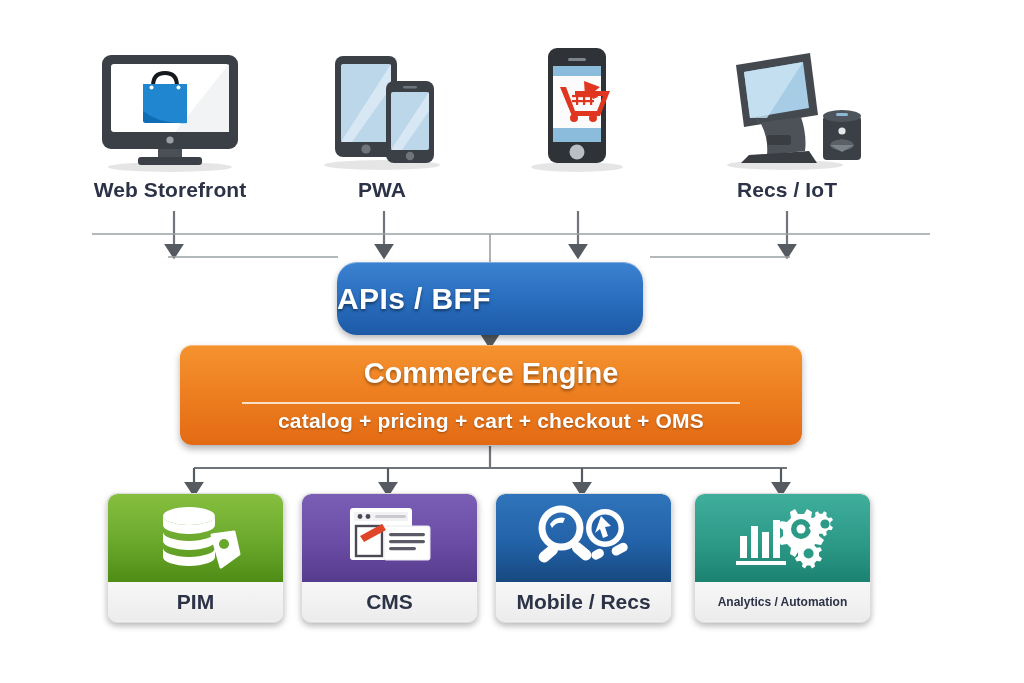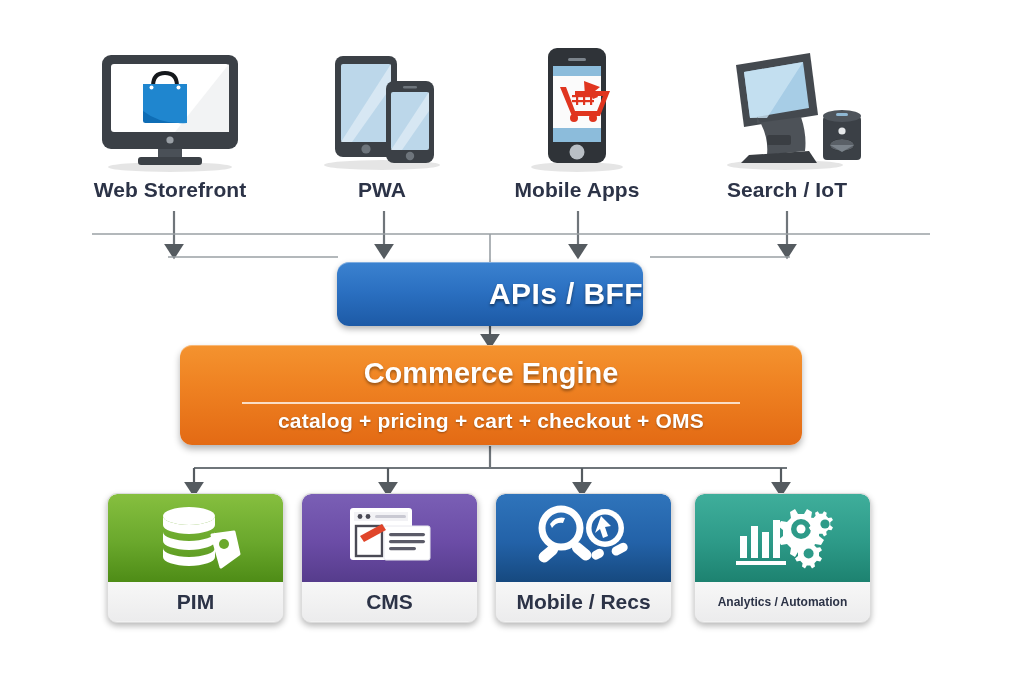--- a/index.html
+++ b/index.html
@@ -17,25 +17,25 @@
     font-size:21px;font-weight:bold;color:#2c3347;
     letter-spacing:.1px;white-space:nowrap;
   }
   .ch0{left:80px;top:35px;}
   .ch1{left:292px;top:35px;text-align:center;}
   .ch2{left:487px;top:35px;}
   .ch3{left:697px;top:35px;}
 
   
   .apibox{
-    position:absolute;left:337px;top:254px;width:306px;height:64px;
-    border-radius:12px;
+    position:absolute;left:337px;top:254px;width:306px;height:73px;
+    border-radius:20px;
     background:linear-gradient(180deg,#3b82d0 0%,#2a6fc0 48%,#1d5aa6 100%);
     box-shadow:0 3px 6px rgba(0,0,0,.30), inset 0 1px 0 rgba(255,255,255,.35);
-    display:flex;align-items:center;justify-content:flex-end;
+    display:flex;align-items:center;justify-content:flex-start;
   }
   .apibox .txt{
     font-size:30px;font-weight:bold;color:#ffffff;letter-spacing:.4px;
     text-shadow:0 2px 3px rgba(0,0,0,.45);
   }
   .engine{
     position:absolute;left:180px;top:337px;width:622px;height:100px;
     border-radius:12px;
     background:linear-gradient(180deg,#f4932f 0%,#ef8222 40%,#e36a14 100%);
     box-shadow:0 4px 7px rgba(0,0,0,.30), inset 0 1px 0 rgba(255,255,255,.35);
@@ -167,21 +167,20 @@
         </g>
         <g fill="#e0351f">
           <rect x="85" y="52" width="22" height="2.2"></rect>
           <rect x="85" y="57" width="22" height="2.2"></rect>
           <rect x="89" y="48" width="2.2" height="14"></rect>
           <rect x="96" y="48" width="2.2" height="14"></rect>
           <rect x="103" y="48" width="2.2" height="14"></rect>
         </g>
       </svg>
     </div>
-    <div class="clabel">Mobile Apps</div>
   </div>
 
   <div class="channel ch3">
     <div class="art">
       <svg width="180" height="135" viewBox="0 0 180 135">
         <ellipse cx="88" cy="122" rx="58" ry="5" fill="#000" opacity=".10"></ellipse>
         <path d="M39 22 L113 10 L121 72 L47 84 Z" fill="#44494f"></path>
         <path d="M47 29 L106 19 L112 65 L53 75 Z" fill="#a7cde6"></path>
         <path d="M47 29 L106 19 L70 75 L53 75 Z" fill="#cbe3f3" opacity=".8"></path>
         <path d="M60 80 L104 74 q6 18 4 34 l-38 4 q2 -20 -10 -38 z" fill="#4d5258"></path>
@@ -191,21 +190,21 @@
           <rect x="126" y="73" width="38" height="44" rx="4" fill="#3b4046"></rect>
           <ellipse cx="145" cy="73" rx="19" ry="6" fill="#4e545b"></ellipse>
           <rect x="139" y="70" width="12" height="3" rx="1.5" fill="#8fb8d4"></rect>
           <circle cx="145" cy="88" r="3.6" fill="#e6e8ea"></circle>
           <ellipse cx="145" cy="102" rx="12" ry="6" fill="#5a6views"></ellipse>
           <ellipse cx="145" cy="102" rx="12" ry="6" fill="#5a6067"></ellipse>
           <path d="M133 102 h24 l-12 7 z" fill="#7b838b"></path>
         </g>
       </svg>
     </div>
-    <div class="clabel">Search / IoT</div>
+    <div class="clabel">Recs / IoT</div>
   </div>
 
   <div class="apibox">
     <div class="txt">APIs / BFF</div>
   </div>
 
   <div class="engine">
     <div class="etitle">Commerce Engine</div>
     <div class="erule"></div>
     <div class="esub">catalog + pricing + cart + checkout + OMS</div>

